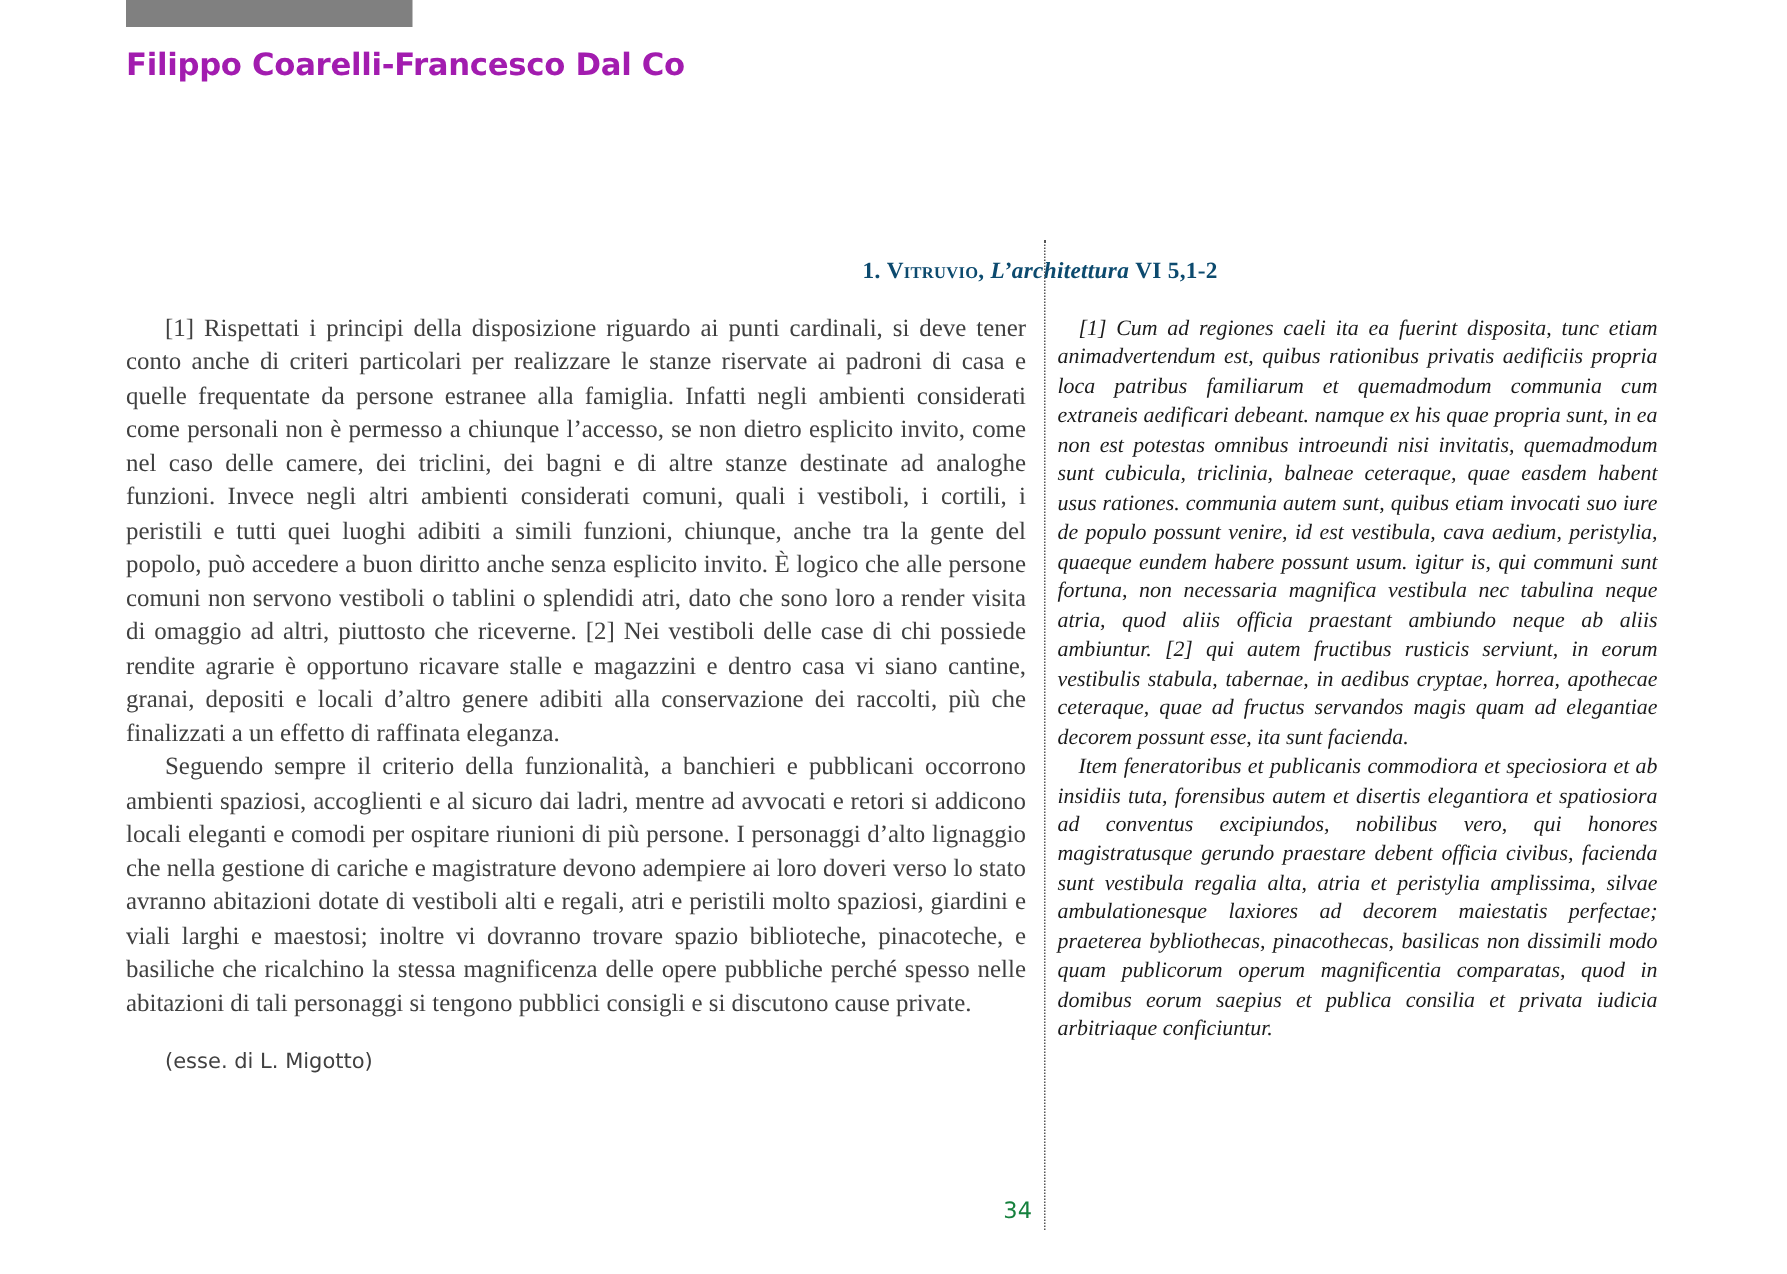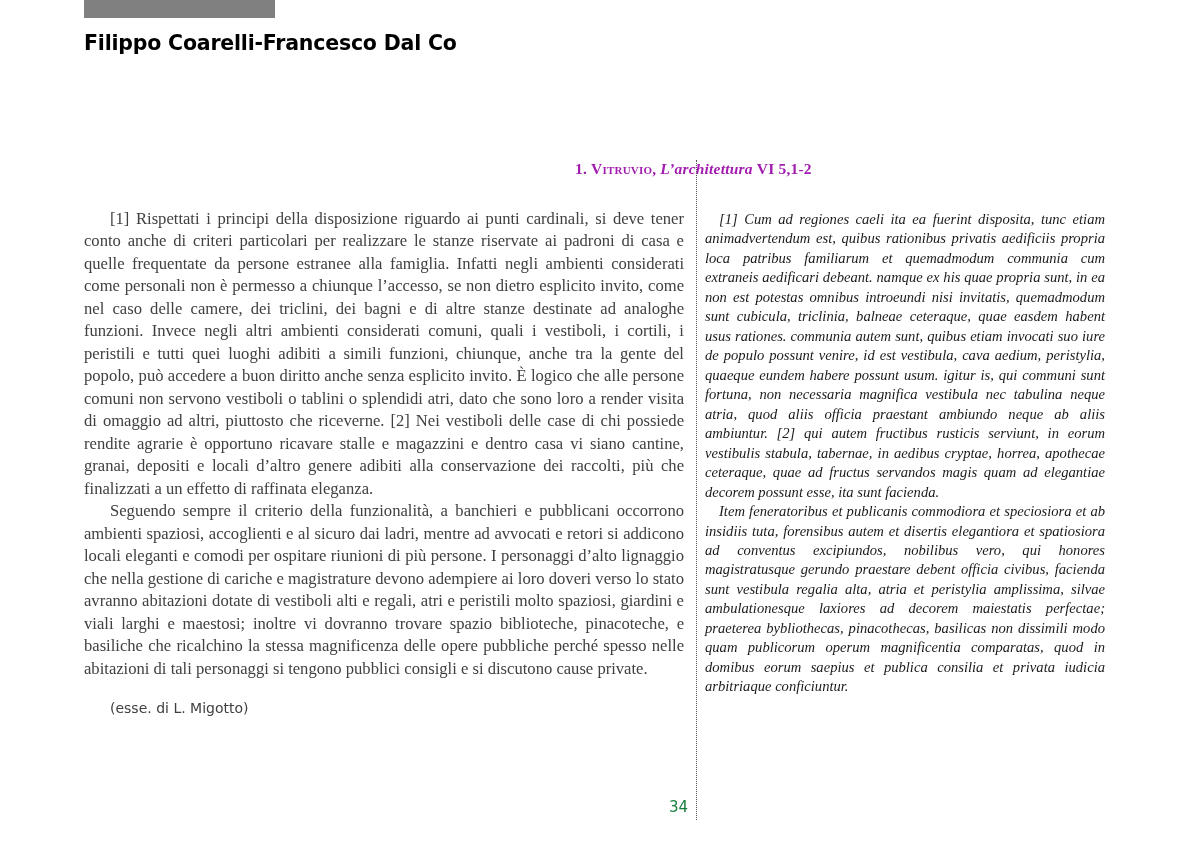--- a/index.html
+++ b/index.html
@@ -37,21 +37,21 @@
     position: absolute;
     left: 84px;
     top: 30px;
     width: 800px;
   }
   .authors {
     font-family: "DejaVu Sans", sans-serif;
     font-weight: bold;
     font-size: 20.5px;
     letter-spacing: -0.2px;
-    color: #000000;
+    color: #a21caf;
     line-height: 1.35;
   }
   .series {
     font-family: "DejaVu Sans", sans-serif;
     font-weight: bold;
     font-size: 18.5px;
     color: #1a1a1a;
     line-height: 1.35;
     margin-top: 3px;
   }
@@ -61,25 +61,25 @@
     font-size: 18px;
     color: #1a1a1a;
     line-height: 1.35;
     margin-top: 1px;
   }
 
   
   .source-line {
     position: absolute;
     left: 575px;
-    top: 160px;
+    top: 172px;
     width: 530px;
     font-family: "Liberation Serif", serif;
     font-size: 15.5px;
-    color: #a21caf;
+    color: #0c4a6e;
     letter-spacing: 0.2px;
   }
   .source-line .sc {
     font-variant: small-caps;
   }
   .source-line .work {
     font-style: italic;
     font-weight: bold;
   }
   .source-line .bold {

